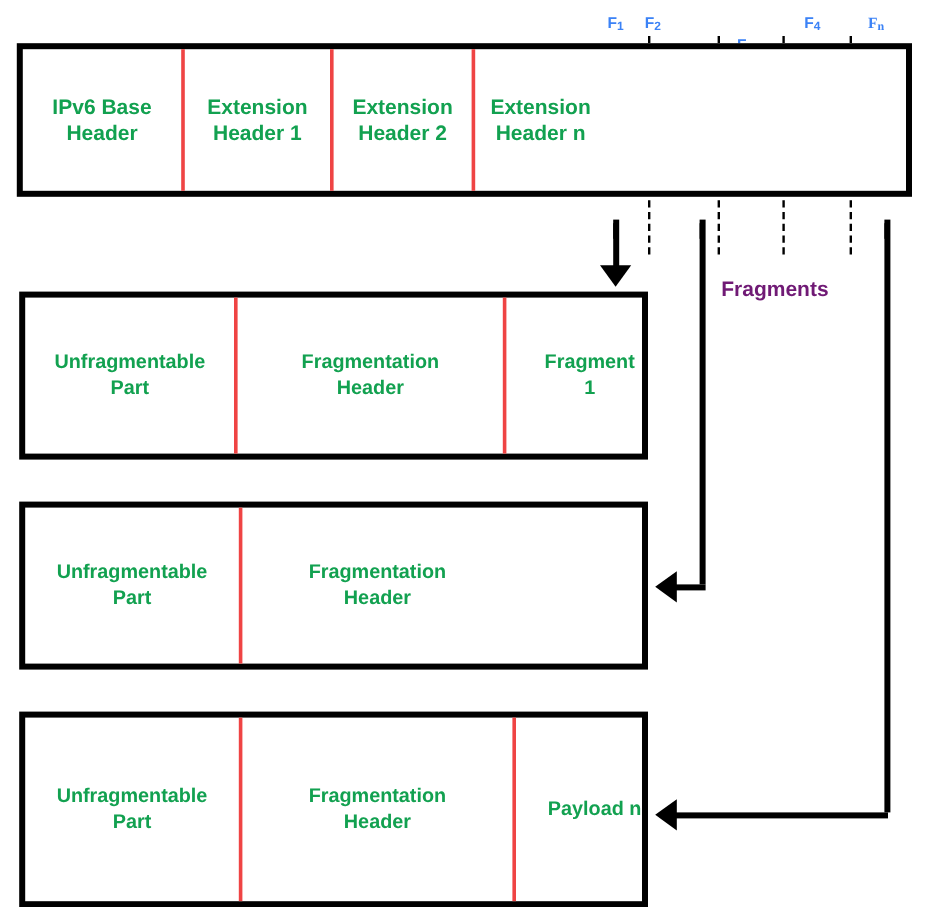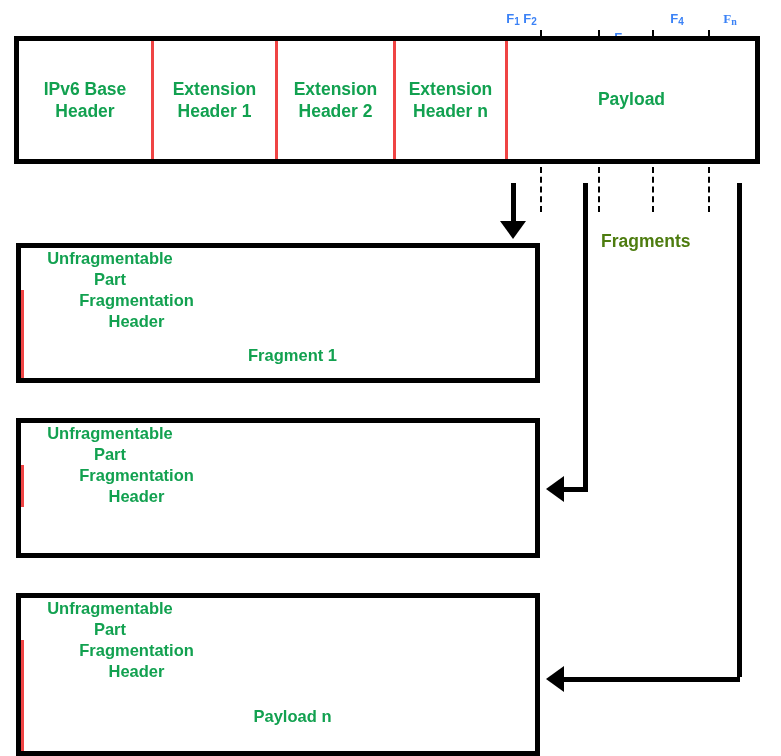--- a/index.html
+++ b/index.html
@@ -87,21 +87,21 @@
   }
   .frag-tick {
     position: absolute;
     width: 4px;
     height: 13px;
     background: #000000;
     top: 186px;
   }
 
   
-  .frag-row { left: 16px; width: 524px; flex-direction: column; }
+  .frag-row { left: 16px; width: 524px; }
   .frag-row .cell { font-size: 16.5px; }
   .frag-row .c-unfrag { width: 178px; }
   .frag-row .c-fragheader { width: 228px; }
   .frag-row .c-fragment { flex: 1 1 auto; padding-left: 26px; }
   #frag-row-1 { top: 243px; height: 140px; }
   #frag-row-2 { top: 418px; height: 140px; }
   #frag-row-3 { top: 593px; height: 163px; }
 
   
   .conn {
@@ -139,35 +139,35 @@
   
   #arrow3-shaft-v { left: 737px; top: 183px; height: 494px; }
   #arrow3-shaft-h { left: 560px; top: 677px; width: 180px; }
   #arrow3-head    { left: 546px; top: 666px; }
 
   
   #fragments-caption {
     position: absolute;
     left: 601px;
     top: 231px;
-    color: #4d7c0f;
+    color: #701a75;
     font-weight: bold;
     font-size: 17.5px;
     white-space: nowrap;
   }
 </style>
 </head>
 <body>
 
 <div id="diagram">
 
   <div class="frag-label" style="left:513px;">
     <span>F</span><sub>1</sub>
   </div>
-  <div class="frag-label" style="left:530px;">
+  <div class="frag-label" style="left:544px;">
     <span>F</span><sub>2</sub>
   </div>
   <div class="frag-label" style="left:621px;margin-top:19px;">
     <span>F</span><sub>3</sub>
   </div>
   <div class="frag-label" style="left:677px;">
     <span>F</span><sub>4</sub>
   </div>
   <div class="frag-label" style="left:730px;font-family:Liberation Serif, serif;">
     <span>F</span><sub>n</sub>
@@ -188,23 +188,20 @@
 Header 1</span>
     </div>
     <div class="cell" id="cell-ext-2">
       <span class="cell-text">Extension
 Header 2</span>
     </div>
     <div class="cell" id="cell-ext-n">
       <span class="cell-text">Extension
 Header n</span>
     </div>
-    <div class="cell" id="cell-payload">
-      <span class="cell-text">Payload</span>
-    </div>
   </div>
 
   <div class="frag-tick" style="left:511px;"></div>
   <div class="frag-tick" style="left:583px;"></div>
   <div class="frag-tick" style="left:737px;"></div>
 
   <div id="fragments-caption">Fragments</div>
 
   <div class="conn conn-v" id="arrow1-shaft"></div>
   <div class="arrowhead arrow-down" id="arrow1-head"></div>

